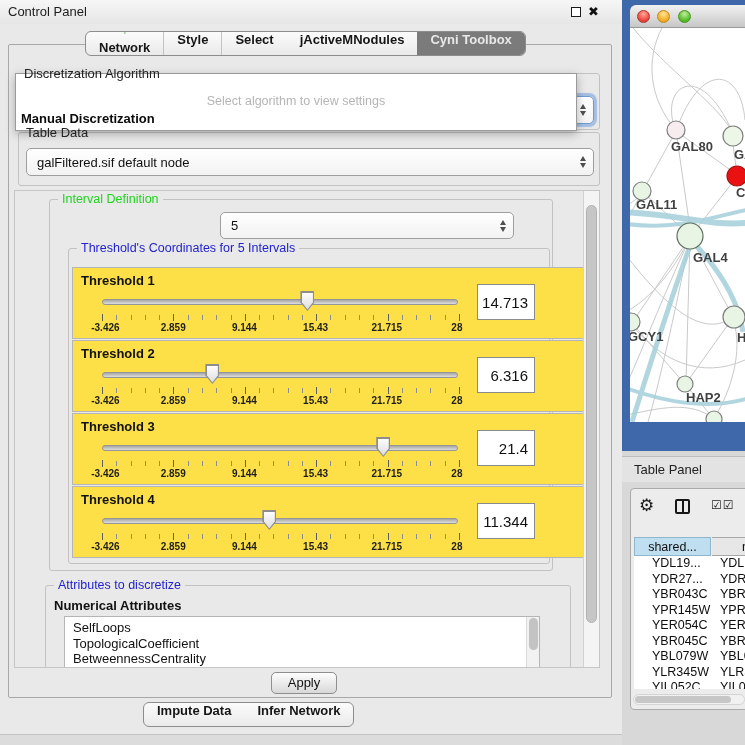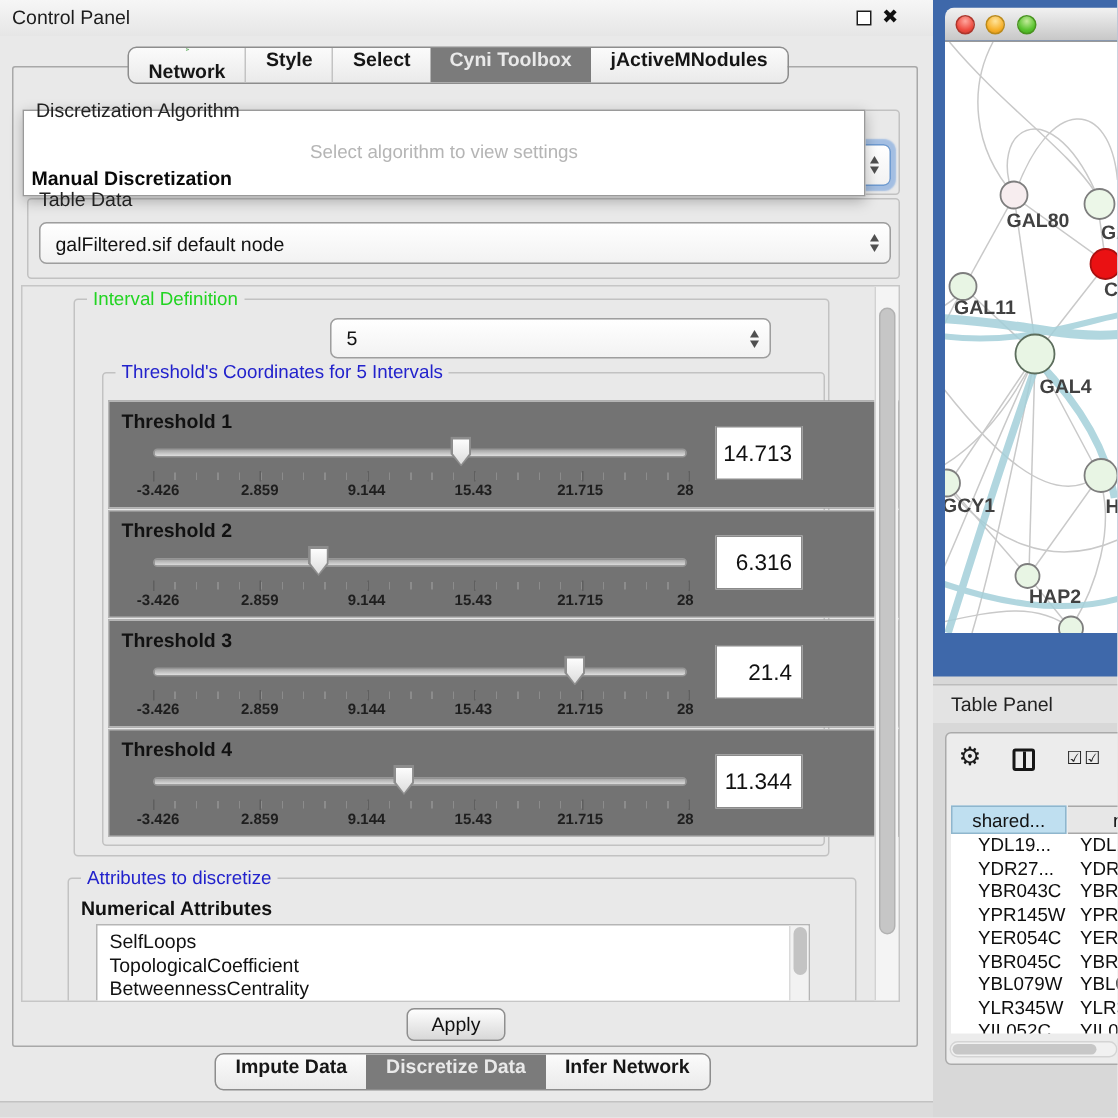--- a/index.html
+++ b/index.html
@@ -65,21 +65,21 @@
     border:1px solid #c6c6c6; background:#e9e9e9; overflow:hidden; }
   .vscrollbar { position:absolute; right:0; top:0; width:16px; height:100%; background:#f4f4f4; border-left:1px solid #d2d2d2; }
   .vthumb { position:absolute; left:2px; top:14px; width:11px; height:418px; border-radius:6px;
     background:#c6c6c6; border:1px solid #b2b2b2; }
 
   .interval-group { left:34px; top:8px; width:504px; height:372px; }
   .num-label { position:absolute; left:38px; top:19px; font-size:13px; font-weight:bold; color:#111;margin-top:22px; }
   .num-combo { left:170px; top:12px; width:294px; height:27px; }
   .thresh-group { left:18px; top:48px; width:482px; height:316px; }
 
-  .tpanel { position:absolute; left:3px; width:543px; height:72px; border:1px solid #b5b5b5; background:#737373; }
+  .tpanel { position:absolute; left:3px; width:543px; height:72px; border:1px solid #b5b5b5; background:#fde047; }
   .tpanel .tlabel { position:absolute; left:8px; top:5px; font-size:13px; font-weight:bold; color:#111; }
   .track-wrap { position:absolute; left:29px; top:22px; width:356px; height:24px; }
   .track { position:absolute; left:0; right:0; top:9px; height:6px; border-radius:3px;
     background:linear-gradient(#a6a6a6,#dedede); border:1px solid #969696; }
   .thumb { position:absolute; top:1px; width:14px; height:20px; margin-left:-7px;
     clip-path:polygon(0 0,100% 0,100% 58%,50% 100%,0 58%); background:#8d8d8d; }
   .thumb::after { content:""; position:absolute; inset:1.5px;
     clip-path:polygon(0 0,100% 0,100% 58%,50% 100%,0 58%); background:linear-gradient(#fdfdfd,#dcdcdc); }
   .ticks { position:absolute; left:29px; top:47px; width:357px; height:5px;
     background:repeating-linear-gradient(to right,#8c8c8c 0 1px,transparent 1px 4%); }
@@ -171,25 +171,25 @@
           <circle cx="9" cy="6.5" r="2.2" fill="#4db84d" stroke="#2e7d2e" stroke-width="0.8"></circle>
         </svg>
         <span>Network</span>
       </div>
       <div class="tab sep">
         <span>Style</span>
       </div>
       <div class="tab sep">
         <span>Select</span>
       </div>
+      <div class="tab">
+        <span>jActiveMNodules</span>
+      </div>
       <div class="tab selected">
         <span>Cyni Toolbox</span>
-      </div>
-      <div class="tab">
-        <span>jActiveMNodules</span>
       </div>
     </div>
 
     <div class="group algo-group"></div>
     <span class="algo-legend">Discretization Algorithm</span>
     <div class="combo focus algo-combo">
       <span class="stepper">
         <span class="arr-up"></span>
           <span class="arr-dn"></span>
       </span>
@@ -346,23 +346,20 @@
       <div class="vscrollbar">
         <div class="vthumb"></div>
       </div>
     </div>
 
     <div class="apply-btn">Apply</div>
 
     <div class="tabstrip bot">
       <div class="tab">
         <span>Impute Data</span>
-      </div>
-      <div class="tab selected">
-        <span>Discretize Data</span>
       </div>
       <div class="tab">
         <span>Infer Network</span>
       </div>
     </div>
 
     <div class="bottom-strip"></div>
   </div>
 
   <div id="right-panel">

